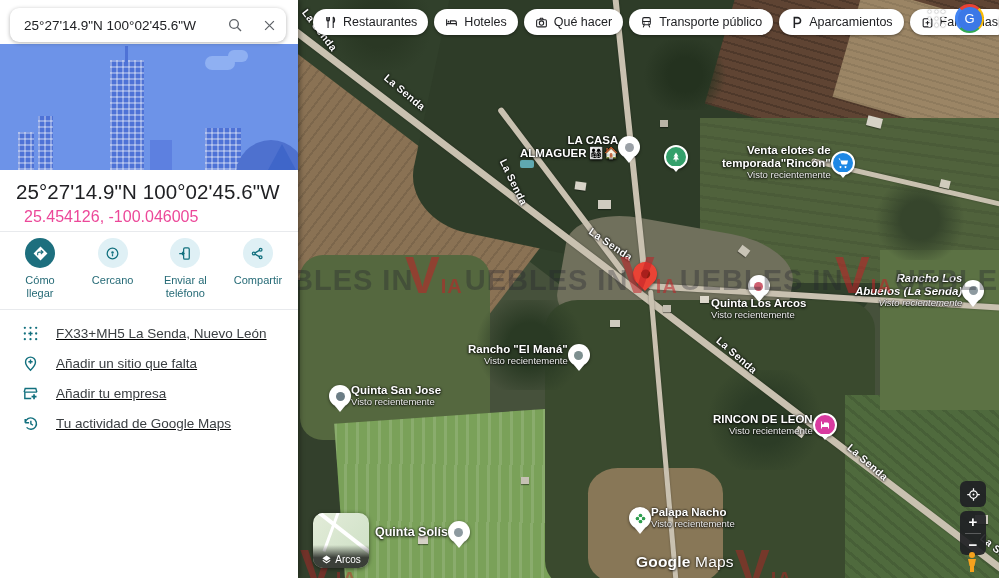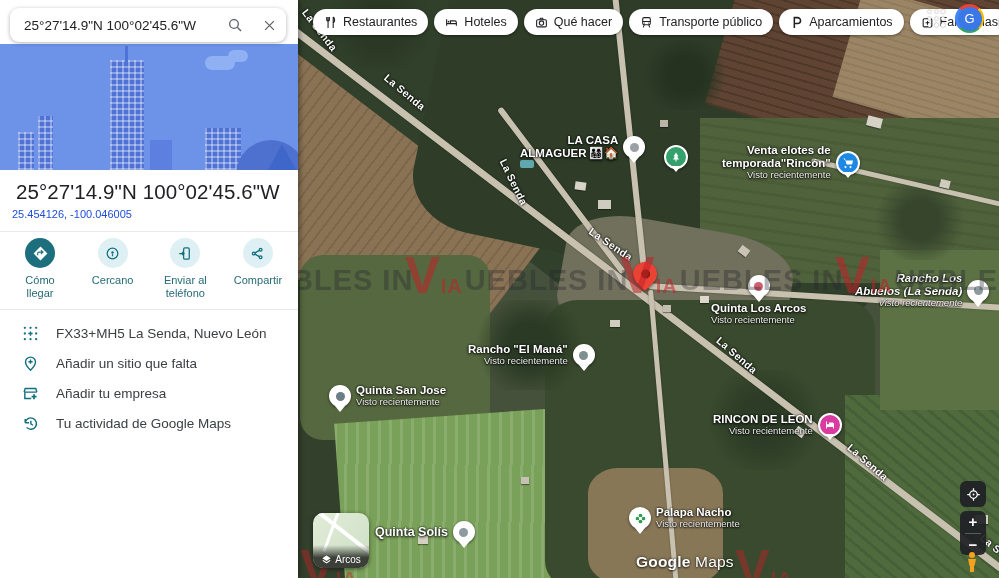--- a/index.html
+++ b/index.html
@@ -5,21 +5,21 @@
   html,body{margin:0;padding:0;background:#111;}
   #app{position:relative;width:999px;height:578px;overflow:hidden;font-family:"Liberation Sans",sans-serif;background:#46513b;}
   
   #map{position:absolute;inset:0;overflow:hidden;}
   .patch{position:absolute;}
   .road{position:absolute;background:#c9c1b0;border-radius:3px;box-shadow:0 0 2px rgba(0,0,0,.35);}
   .bld{position:absolute;box-shadow:0 1px 1px rgba(0,0,0,.4);}
   .roadlabel{position:absolute;color:#fcfcfc;font-size:10.5px;font-weight:700;letter-spacing:.4px;
     text-shadow:0 0 2px #000,0 0 3px rgba(0,0,0,.9);white-space:nowrap;}
   
-  .mk{position:absolute;display:flex;align-items:center;gap:5px;}
+  .mk{position:absolute;display:flex;align-items:center;}
   .mtext{display:flex;flex-direction:column;line-height:1.15;}
   .mtext.right{text-align:right;}
   .mname{color:#fff;font-size:11.5px;font-weight:700;text-shadow:0 0 2px #000,0 1px 3px rgba(0,0,0,.95);white-space:nowrap;}
   .mname.big{font-size:12.5px;}
   .msub{color:#ececec;font-size:9.5px;font-weight:400;text-shadow:0 0 2px #000,0 1px 2px #000;white-space:nowrap;}
   .poi{position:relative;width:22px;height:22px;background:#fff;border-radius:50%;box-shadow:0 1px 3px rgba(0,0,0,.55);
     display:flex;align-items:center;justify-content:center;flex:0 0 auto;}
   .poi::after{content:"";position:absolute;left:50%;bottom:-5px;transform:translateX(-50%);
     border:5px solid transparent;border-top:6px solid #fff;border-bottom:0;}
   .poi .dot{width:9px;height:9px;border-radius:50%;}
@@ -69,28 +69,28 @@
   #hero{position:absolute;left:0;top:44px;width:298px;height:126px;background:#6d93e8;overflow:hidden;}
   #hero .b{position:absolute;background:#4e72d6;}
   #hero .win{background-image:repeating-linear-gradient(0deg,rgba(255,255,255,.35) 0 2px,transparent 2px 6px),
     repeating-linear-gradient(90deg,rgba(255,255,255,.35) 0 2px,transparent 2px 6px);background-size:100% 100%;}
   #searchbar{position:absolute;left:10px;top:8px;width:276px;height:34px;background:#fff;border-radius:9px;
     box-shadow:0 1px 4px rgba(0,0,0,.3);display:flex;align-items:center;z-index:12;}
   #searchbar input{flex:1;border:0;outline:0;font-family:"Liberation Sans",sans-serif;font-size:13.5px;color:#202124;
     padding:0 4px 0 14px;background:transparent;}
   .sbtn{width:34px;height:34px;display:flex;align-items:center;justify-content:center;cursor:pointer;flex:0 0 auto;}
   #ptitle{position:absolute;left:16px;top:180px;font-size:20.5px;color:#202124;letter-spacing:.1px;}
-  #pcoords{position:absolute;left:12px;top:208px;font-size:11px;color:#1d4ed8;}
+  #pcoords{position:absolute;left:24px;top:208px;font-size:16px;color:#ec4899;}
   .pdivider{position:absolute;left:0;width:298px;height:1px;background:#e8eaed;}
   #actions{position:absolute;left:0;top:238px;width:298px;display:flex;justify-content:space-between;padding:0 13px;box-sizing:border-box;}
   .action{width:54px;display:flex;flex-direction:column;align-items:center;cursor:pointer;}
   .acirc{width:30px;height:30px;border-radius:50%;background:#dff0f5;display:flex;align-items:center;justify-content:center;color:#12707e;}
   .acirc.primary{background:#1d6f7e;color:#fff;}
   .alabel{margin-top:6px;font-size:11px;color:#256a76;text-align:center;line-height:1.2;}
-  #menu{position:absolute;left:0;top:318px;width:298px;}
+  #menu{position:absolute;left:0;top:318px;width:298px;text-decoration:underline;}
   .mitem{display:flex;align-items:center;height:30px;padding-left:22px;cursor:pointer;color:#12707e;}
   .mitem span{margin-left:17px;font-size:13.5px;color:#3c4043;}
 </style>
 </head>
 <body>
 <div id="app">
 
   <div id="map">
 
     <div class="patch" style="left:280px;top:-180px;width:760px;height:200px;background:#31402b;transform:rotate(37.3deg);transform-origin:top left;"></div>

